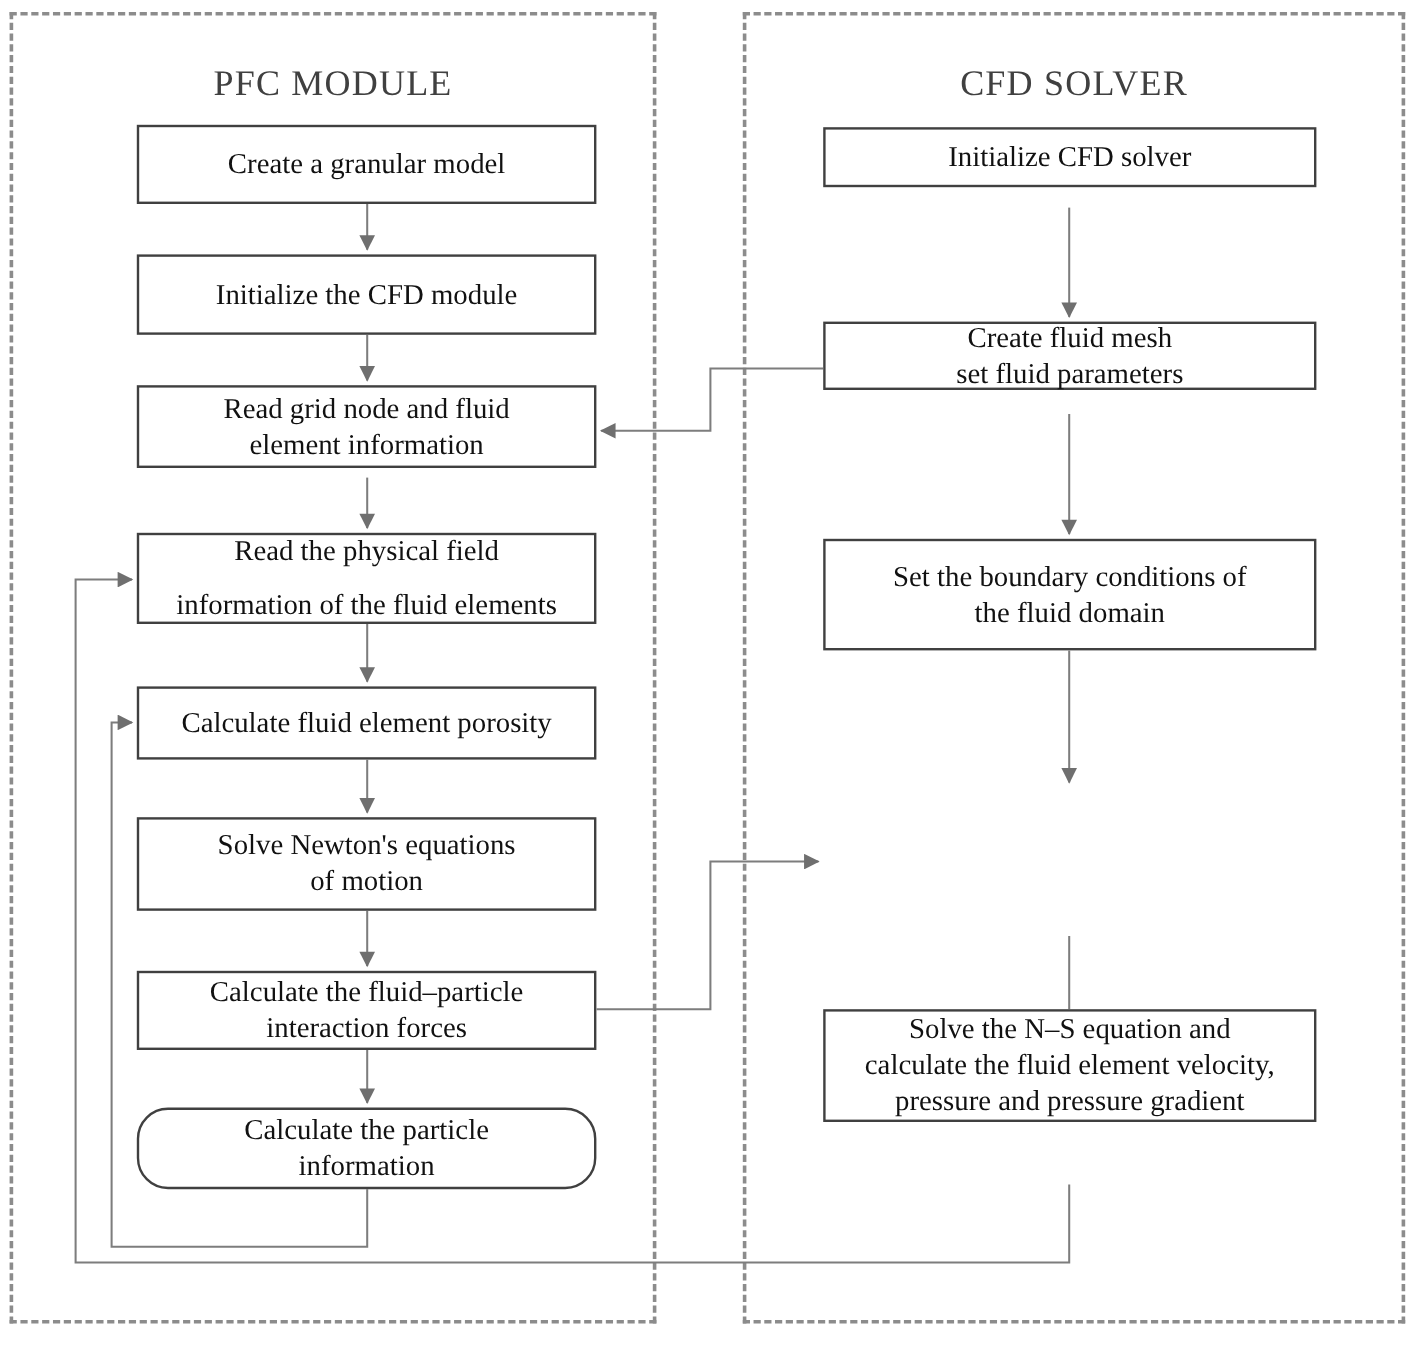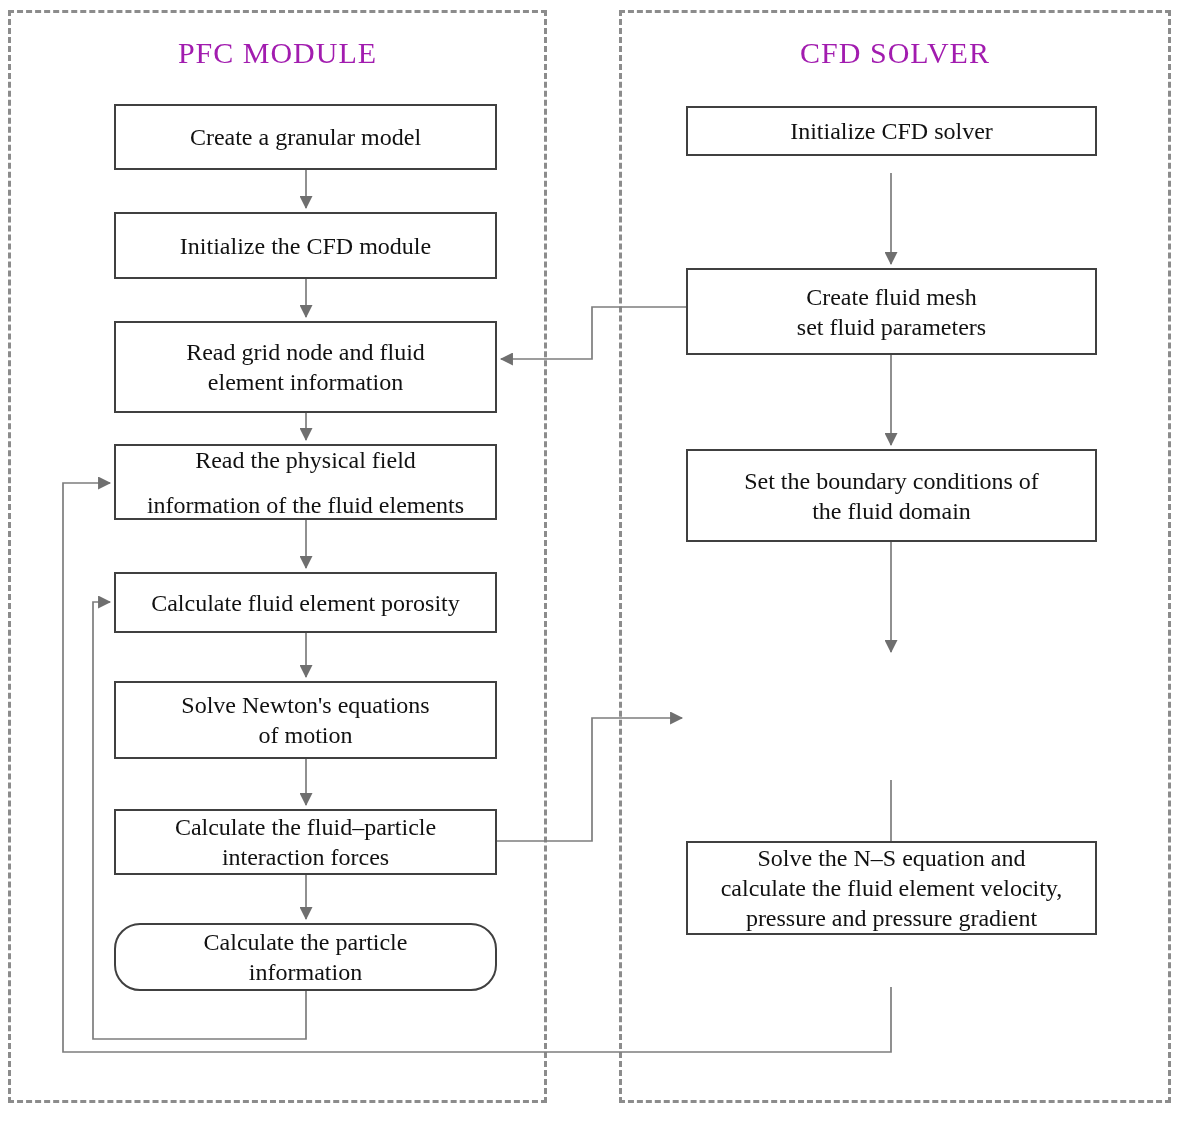--- a/index.html
+++ b/index.html
@@ -15,21 +15,22 @@
     position:absolute;
     border:3px dashed #8c8c8c;
     box-sizing:border-box;
     background:transparent;
   }
   .module-title{
     position:absolute;
     font-size:30px;
     letter-spacing:1px;
     text-align:center;
-    color:#a21caf;
+    color:#404040;
+    margin-top:17px;
   }
   .fbox{
     position:absolute;
     box-sizing:border-box;
     border:2px solid #404040;
     background:#ffffff;
     display:flex;
     flex-direction:column;
     justify-content:center;
     align-items:center;
@@ -82,21 +83,21 @@
 
     <polyline class="wire" points="306,991 306,1039 93,1039 93,602 110,602" marker-end="url(#arr)"></polyline>
   </svg>
 
   <div class="fbox pfc-box" style="top:104px;height:66px;">
     <span class="bline">Create a granular model</span>
   </div>
   <div class="fbox pfc-box" style="top:212px;height:67px;">
     <span class="bline">Initialize the CFD module</span>
   </div>
-  <div class="fbox pfc-box" style="top:321px;height:92px;">
+  <div class="fbox pfc-box" style="top:321px;height:69px;">
     <span class="bline">Read grid node and fluid</span>
     <span class="bline">element information</span>
   </div>
   <div class="fbox pfc-box" style="top:444px;height:76px;gap:15px;">
     <span class="bline">Read the physical field</span>
     <span class="bline">information of the fluid elements</span>
   </div>
   <div class="fbox pfc-box" style="top:572px;height:61px;">
     <span class="bline">Calculate fluid element porosity</span>
   </div>
@@ -109,21 +110,21 @@
     <span class="bline">interaction forces</span>
   </div>
   <div class="fbox pfc-box" style="top:923px;height:68px;border-radius:26px;">
     <span class="bline">Calculate the particle</span>
     <span class="bline">information</span>
   </div>
 
   <div class="fbox cfd-box" style="top:106px;height:50px;">
     <span class="bline">Initialize CFD solver</span>
   </div>
-  <div class="fbox cfd-box" style="top:268px;height:87px;">
+  <div class="fbox cfd-box" style="top:268px;height:57px;">
     <span class="bline">Create fluid mesh</span>
     <span class="bline">set fluid parameters</span>
   </div>
   <div class="fbox cfd-box" style="top:449px;height:93px;">
     <span class="bline">Set the boundary conditions of</span>
     <span class="bline">the fluid domain</span>
   </div>
   <div class="fbox cfd-box" style="top:841px;height:94px;">
     <span class="bline">Solve the N–S equation and</span>
     <span class="bline">calculate the fluid element velocity,</span>

